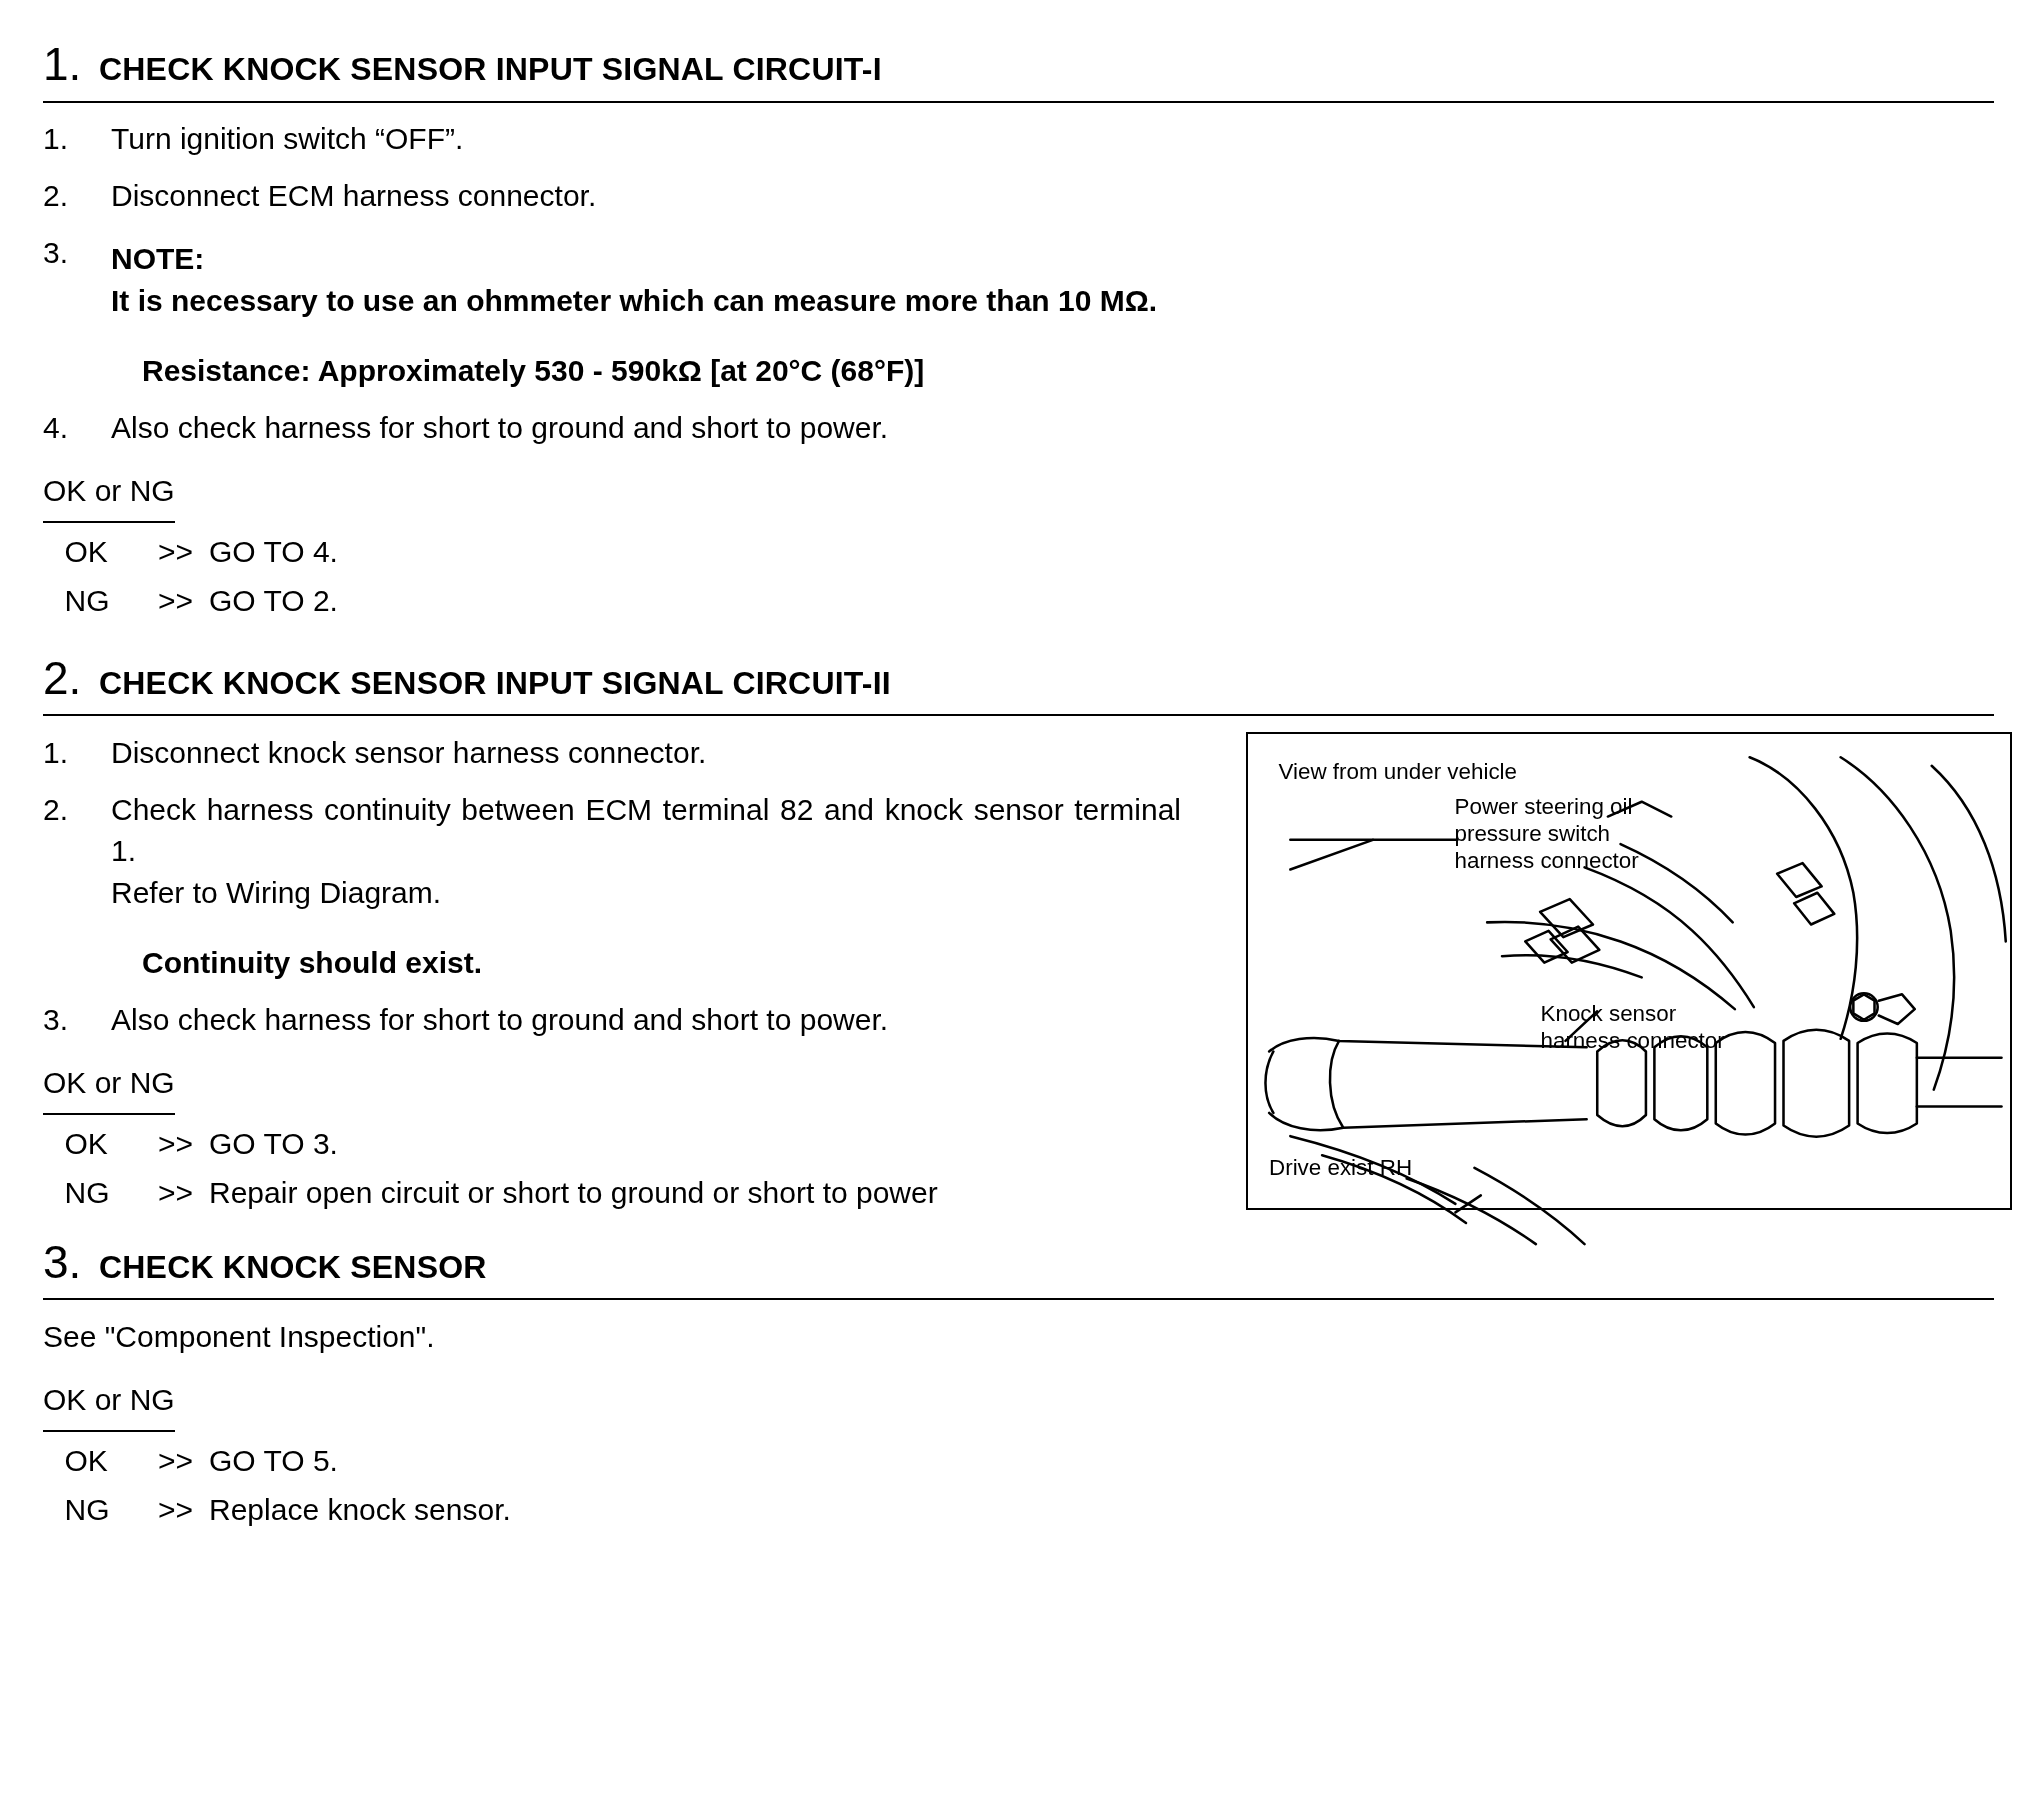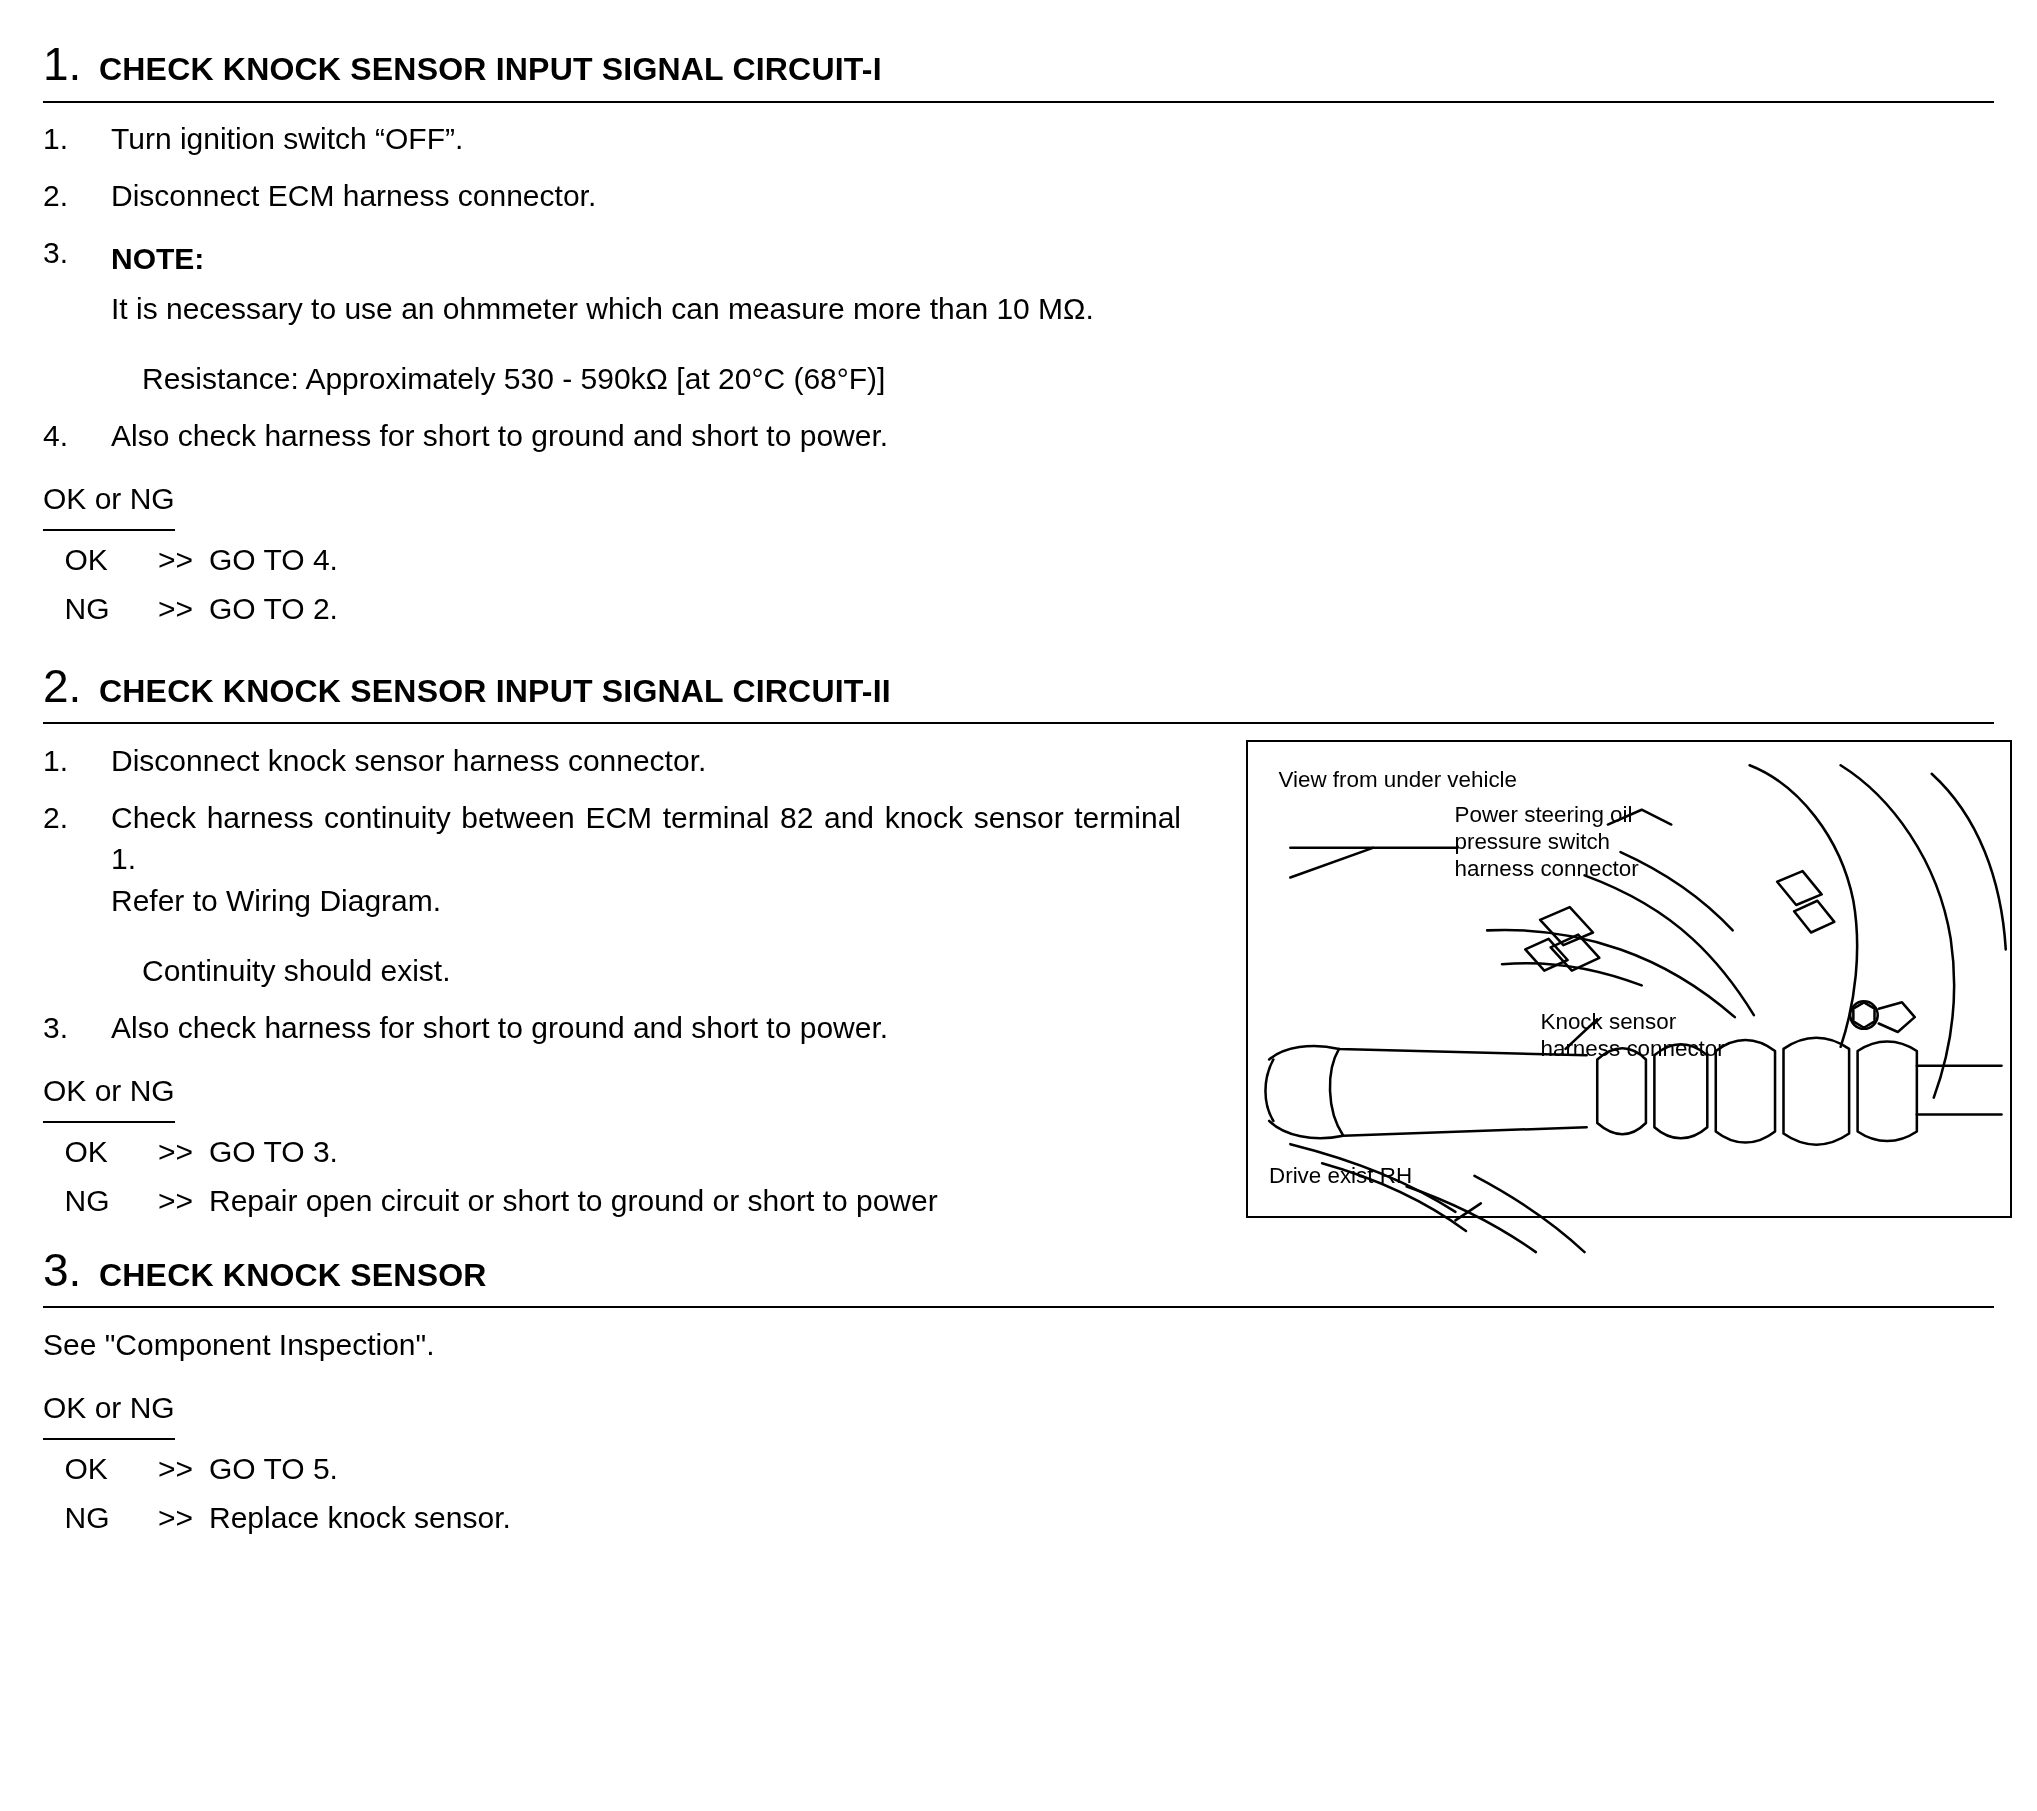--- a/index.html
+++ b/index.html
@@ -65,25 +65,24 @@
     font-size: 30px;
   }
   .num-item .txt {
     flex: 1 1 auto;
   }
   .note-label {
     font-weight: bold;
     margin-top: 5.9px;
   }
   .note-text {
-    font-weight: normal;
-    margin-top: 8px;
+    font-weight: bold;
   }
   .spec {
-    font-weight: normal;
+    font-weight: bold;
     margin: 29px 0 5.9px 99px;
     font-size: 30px;
   }
   .okng {
     margin-top: 21.5px;
     font-size: 30px;
   }
   .okng-label {
     display: inline-block;
     border-bottom: 2px solid #000;

